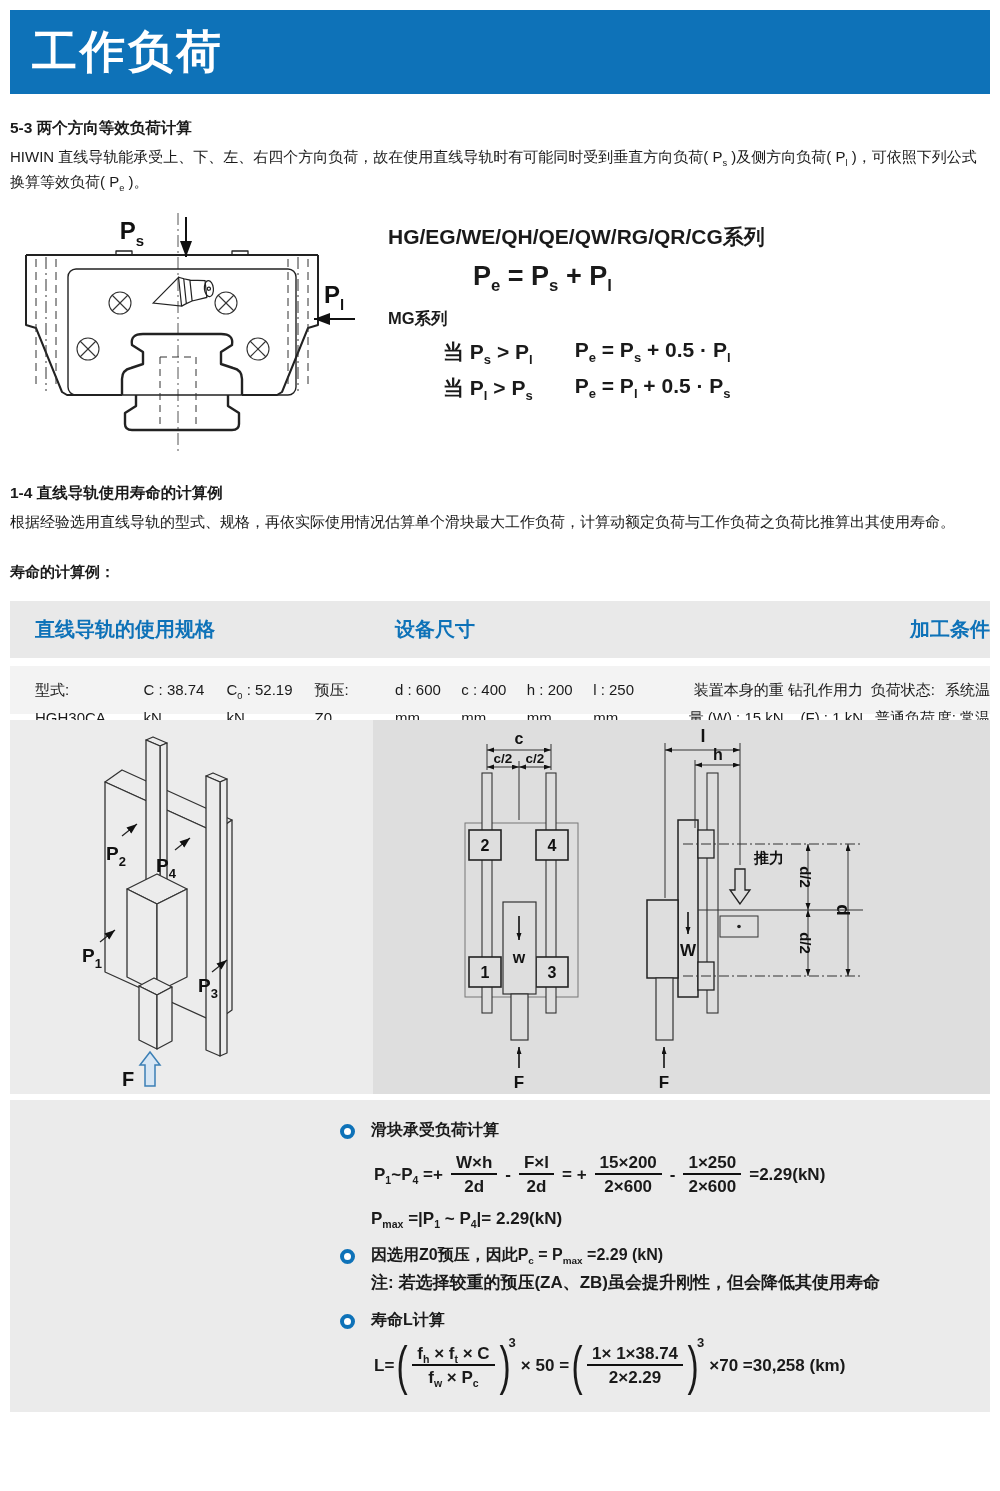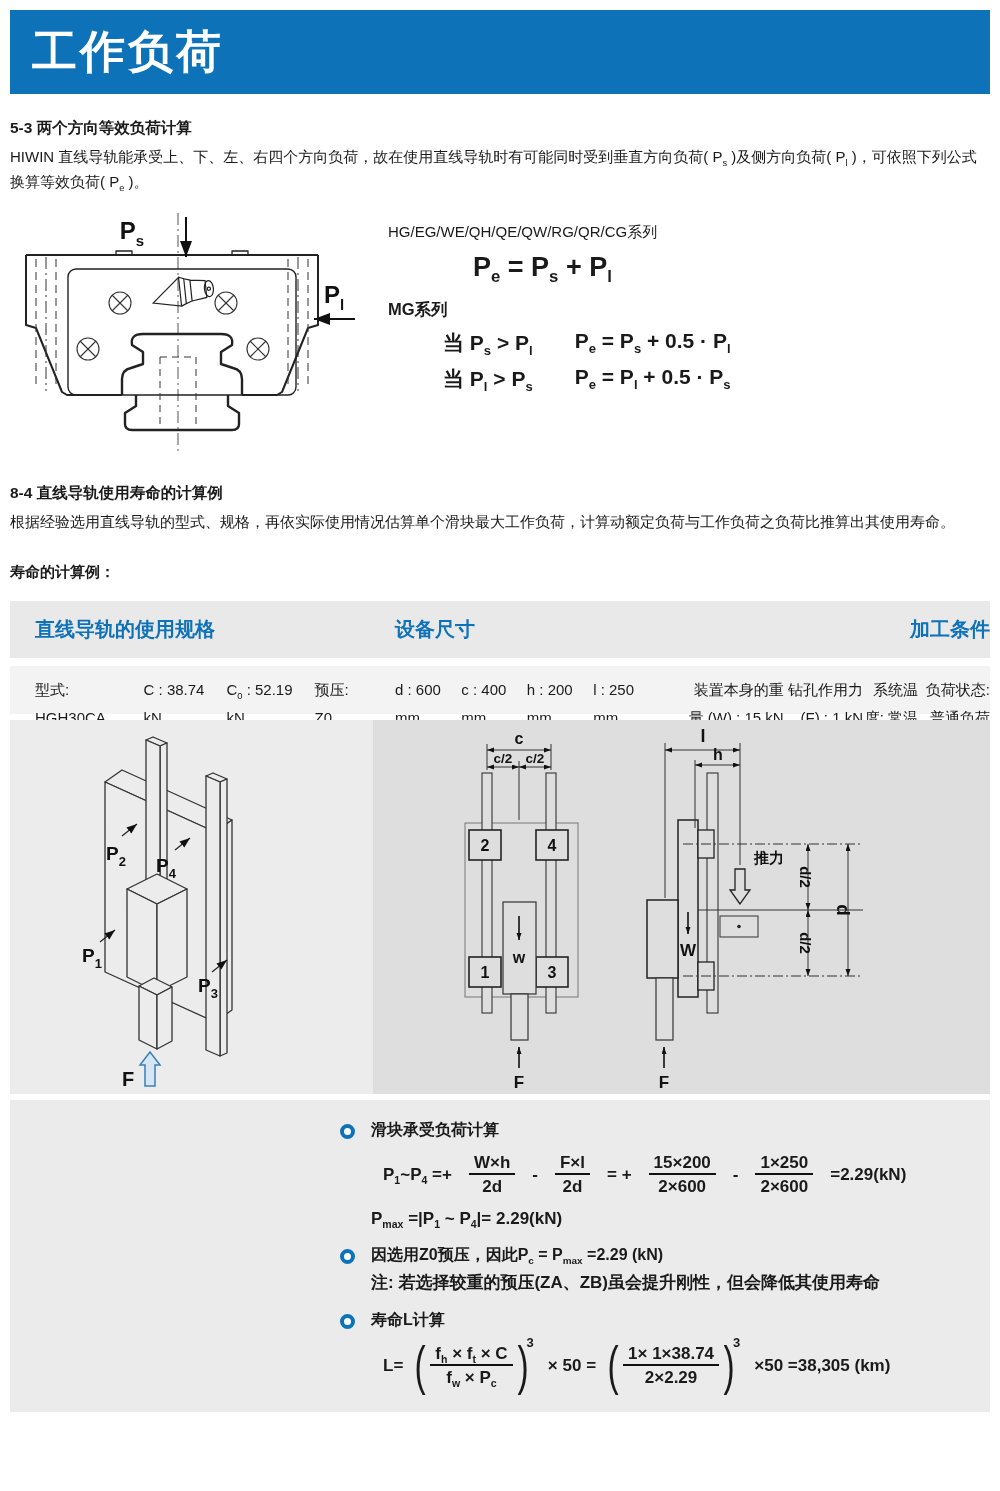--- a/index.html
+++ b/index.html
@@ -20,21 +20,21 @@
   .sec{margin:0 10px;}
   .sec h2{font-size:15.5px;font-weight:bold;margin:24px 0 6px;}
   .sec p{font-size:15px;line-height:1.65;margin:0;}
   .example{margin-top:26px !important;font-weight:bold;}
   sub{font-size:62%;line-height:0;}
   sup{line-height:0;}
   
   .figrow{display:flex;margin:12px 10px 0;height:252px;}
   .figrow svg{flex:0 0 auto;}
   .formulas{margin-left:28px;padding-top:16px;}
-  .series-label{font-size:15px;font-weight:normal;}
+  .series-label{font-size:21px;font-weight:bold;}
   .eq-main{font-size:27px;font-weight:bold;margin:10px 0 16px 85px;}
   .mg-label{font-size:16.5px;font-weight:bold;margin-bottom:4px;}
   .mg-row{font-size:21px;font-weight:bold;margin:8px 0 0 55px;display:flex;}
   .mg-row .cond{margin-right:42px;}
   
   .band{margin:0 10px;}
   .thead{
     margin-top:16px;height:57px;background:#e9e9e9;display:flex;align-items:center;
   }
   .thead span{font-size:20px;font-weight:bold;color:#0e72b8;box-sizing:border-box;}
@@ -61,21 +61,21 @@
   .bullet{
     flex:0 0 15px;width:15px;height:15px;border:4.5px solid #0e72b8;
     border-radius:50%;box-sizing:border-box;margin-top:4px;background:#fff;
   }
   .calc-body{margin-left:16px;flex:1;}
   .calc-title{font-size:16px;font-weight:bold;}
   .calc-note{font-size:17px;font-weight:bold;margin-top:5px;}
   .eq-row{
     display:flex;align-items:center;font-size:17px;font-weight:bold;margin-top:12px;
   }
-  .eq-row .tok{margin:0 12px;white-space:pre;}
+  .eq-row .tok{margin:0 3px;white-space:pre;}
   .frac{display:flex;flex-direction:column;text-align:center;margin:0 5px;}
   .frac .num{border-bottom:2px solid #111;padding:0 5px 0;}
   .frac .den{padding-top:2px;}
   .eq-line{font-size:17px;font-weight:bold;margin-top:12px;}
   .bigparen{
     display:inline-block;font-size:54px;font-weight:normal;line-height:.85;
     transform:scaleX(.62);margin:0 -4px;
   }
   .exp{align-self:flex-start;font-size:13px;font-weight:bold;margin:0 2px 0 -1px;}
 </style>
@@ -162,21 +162,21 @@
         <span>P<sub>e</sub> = P<sub>s</sub> + 0.5 · P<sub>l</sub></span>
       </div>
       <div class="mg-row">
         <span class="cond">当 P<sub>l</sub> &gt; P<sub>s</sub></span>
         <span>P<sub>e</sub> = P<sub>l</sub> + 0.5 · P<sub>s</sub></span>
       </div>
     </div>
   </div>
 
   <section class="sec">
-    <h2>8-4 直线导轨使用寿命的计算例</h2>
+    <h2>1-4 直线导轨使用寿命的计算例</h2>
     <p>根据经验选用直线导轨的型式、规格，再依实际使用情况估算单个滑块最大工作负荷，计算动额定负荷与工作负荷之负荷比推算出其使用寿命。</p>
     <p class="example">寿命的计算例：</p>
   </section>
 
   <div class="band thead">
     <span class="tcol1">直线导轨的使用规格</span>
     <span class="tcol2">设备尺寸</span>
     <span class="tcol3">加工条件</span>
   </div>
 
@@ -189,22 +189,22 @@
     </div>
     <div class="col tcol2">
       <span class="cell">d : 600 mm</span>
       <span class="cell">c : 400 mm</span>
       <span class="cell">h : 200 mm</span>
       <span class="cell">l : 250 mm</span>
     </div>
     <div class="col tcol3">
       <span class="cell">装置本身的重量 (W) : 15 kN</span>
       <span class="cell">钻孔作用力 (F) : 1 kN</span>
+      <span class="cell">负荷状态: 普通负荷</span>
       <span class="cell">系统温度: 常温</span>
-      <span class="cell">负荷状态: 普通负荷</span>
     </div>
   </div>
 
   <div class="band diagrams">
 
     <div class="diag-left">
       <svg viewBox="0 0 363 374" width="363" height="374">
         <defs>
           <marker id="ar2" markerWidth="9" markerHeight="8" refX="8" refY="3" orient="auto">
             <path d="M0,0 L8,3 L0,6 Z" fill="#111"></path>
@@ -399,19 +399,19 @@
           <span class="bigparen">)</span>
             <sup class="exp">3</sup>
           <span class="tok">× 50 =</span>
           <span class="bigparen">(</span>
           <span class="frac">
               <span class="num">1× 1×38.74</span>
               <span class="den">2×2.29</span>
             </span>
           <span class="bigparen">)</span>
             <sup class="exp">3</sup>
-          <span class="tok">×50 =38,305 (km)</span>
+          <span class="tok">×70 =30,258 (km)</span>
         </div>
       </div>
     </div>
 
   </div>
 </div>
 
 </body></html>

